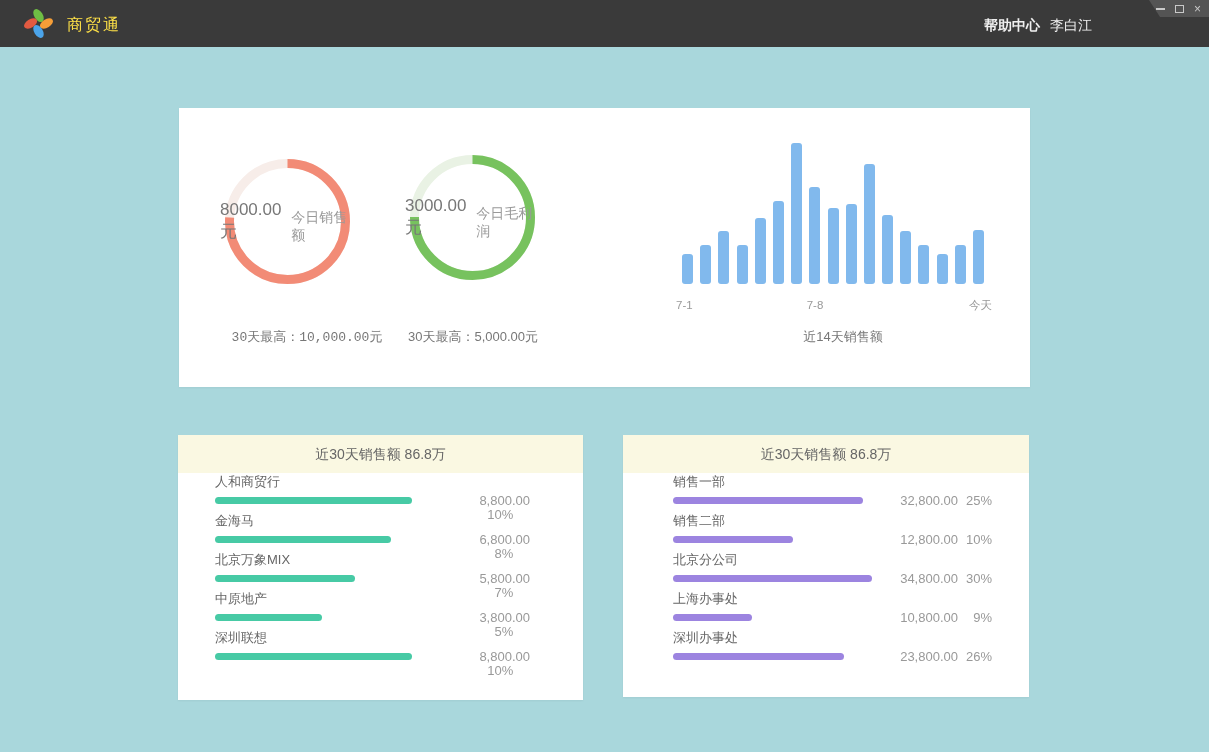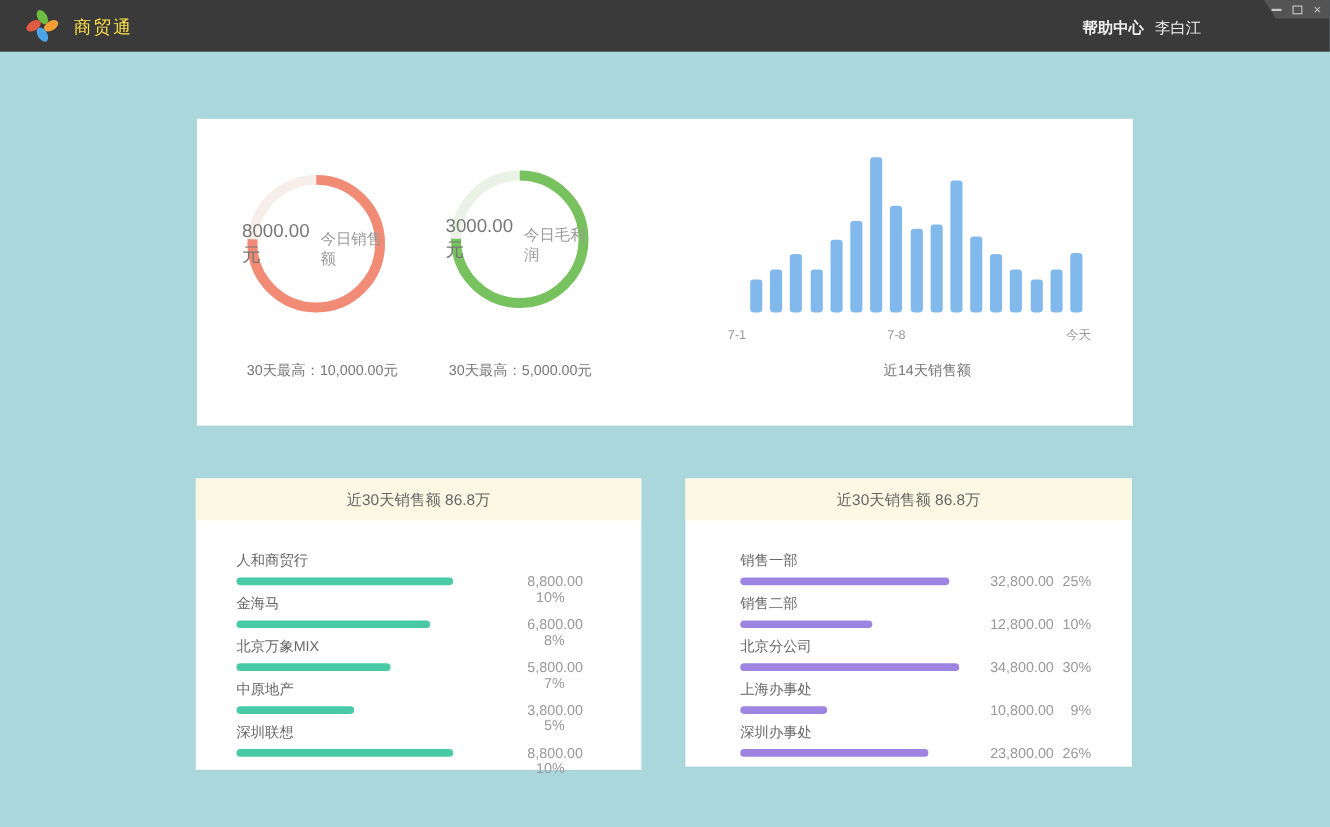--- a/index.html
+++ b/index.html
@@ -29,38 +29,38 @@
   
   .main-panel { position:absolute; left:179px; top:108px; width:851px; height:279px; background:#FFFFFF; box-shadow:0 1px 2px rgba(0,0,0,0.05); }
   .donut-wrap { position:absolute; width:135px; height:135px; }
   .donut-1 { left:41px; top:46px; }
   .donut-2 { left:226px; top:42px; }
   .donut-wrap svg { position:absolute; left:0; top:0; }
   .donut-text { position:absolute; left:0; top:0; width:135px; height:135px; display:flex; flex-direction:row; align-items:center; justify-content:center; }
   .donut-amount { font-size:17px; color:#777777; }
   .donut-title { font-size:14px; color:#999999; margin-top:11px; }
   .donut-caption { position:absolute; width:220px; top:220px; text-align:center; font-size:13px; color:#777777; }
-  .cap-1 { left:4px; }
+  .cap-1 { left:18px;font-family:Liberation Mono, monospace; }
   .cap-2 { left:184px; }
   
   .chart-y { position:absolute; left:444px; top:0; width:40px; height:200px; }
   .ylab { position:absolute; right:0; width:40px; text-align:right; font-size:11.5px; color:#888888; line-height:16px; }
   .chart-bars { position:absolute; left:503px; top:30px; width:302px; height:146px; display:flex; align-items:flex-end; justify-content:space-between; }
   .bar { width:11px; border-radius:3px; }
   .xlab { position:absolute; top:190px; font-size:11.5px; color:#999999; line-height:14px; }
-  .xlab-0 { left:471px; width:40px; text-align:center; }
+  .xlab-0 { left:497px; width:40px; }
   .xlab-1 { left:616px; width:40px; text-align:center; }
   .xlab-2 { left:773px; width:40px; text-align:right; }
   .chart-caption { position:absolute; left:564px; top:220px; width:200px; text-align:center; font-size:13px; color:#777777; }
   
   .panel { position:absolute; top:435px; background:#FFFFFF; box-shadow:0 1px 2px rgba(0,0,0,0.05); }
   .panel-0 { left:178px; width:405px; height:265px; }
   .panel-1 { left:623px; width:406px; height:262px; }
   .panel-header { height:38px; line-height:38px; text-align:center; background:#FAF8E2; font-size:14px; color:#666666; }
-  .panel-body { padding-top:30px; }
+  .panel-body { padding-top:2px; }
   .prow { position:relative; height:39px; }
   .prow-label { position:absolute; top:0; font-size:13px; color:#666666; line-height:14px; }
   .prow-bar { position:absolute; top:22px; height:7px; border-radius:4px; }
   .panel-0 .prow-label, .panel-0 .prow-bar { left:37px; }
   .panel-1 .prow-label, .panel-1 .prow-bar { left:50px; }
   .prow-val { position:absolute; top:19px; display:flex; font-size:13px; color:#999999; line-height:14px; }
   .panel-0 .prow-val { right:53px;flex-direction:column; }
   .panel-1 .prow-val { right:37px; }
   .prow-val .pct { width:34px; text-align:right; }
 </style>

